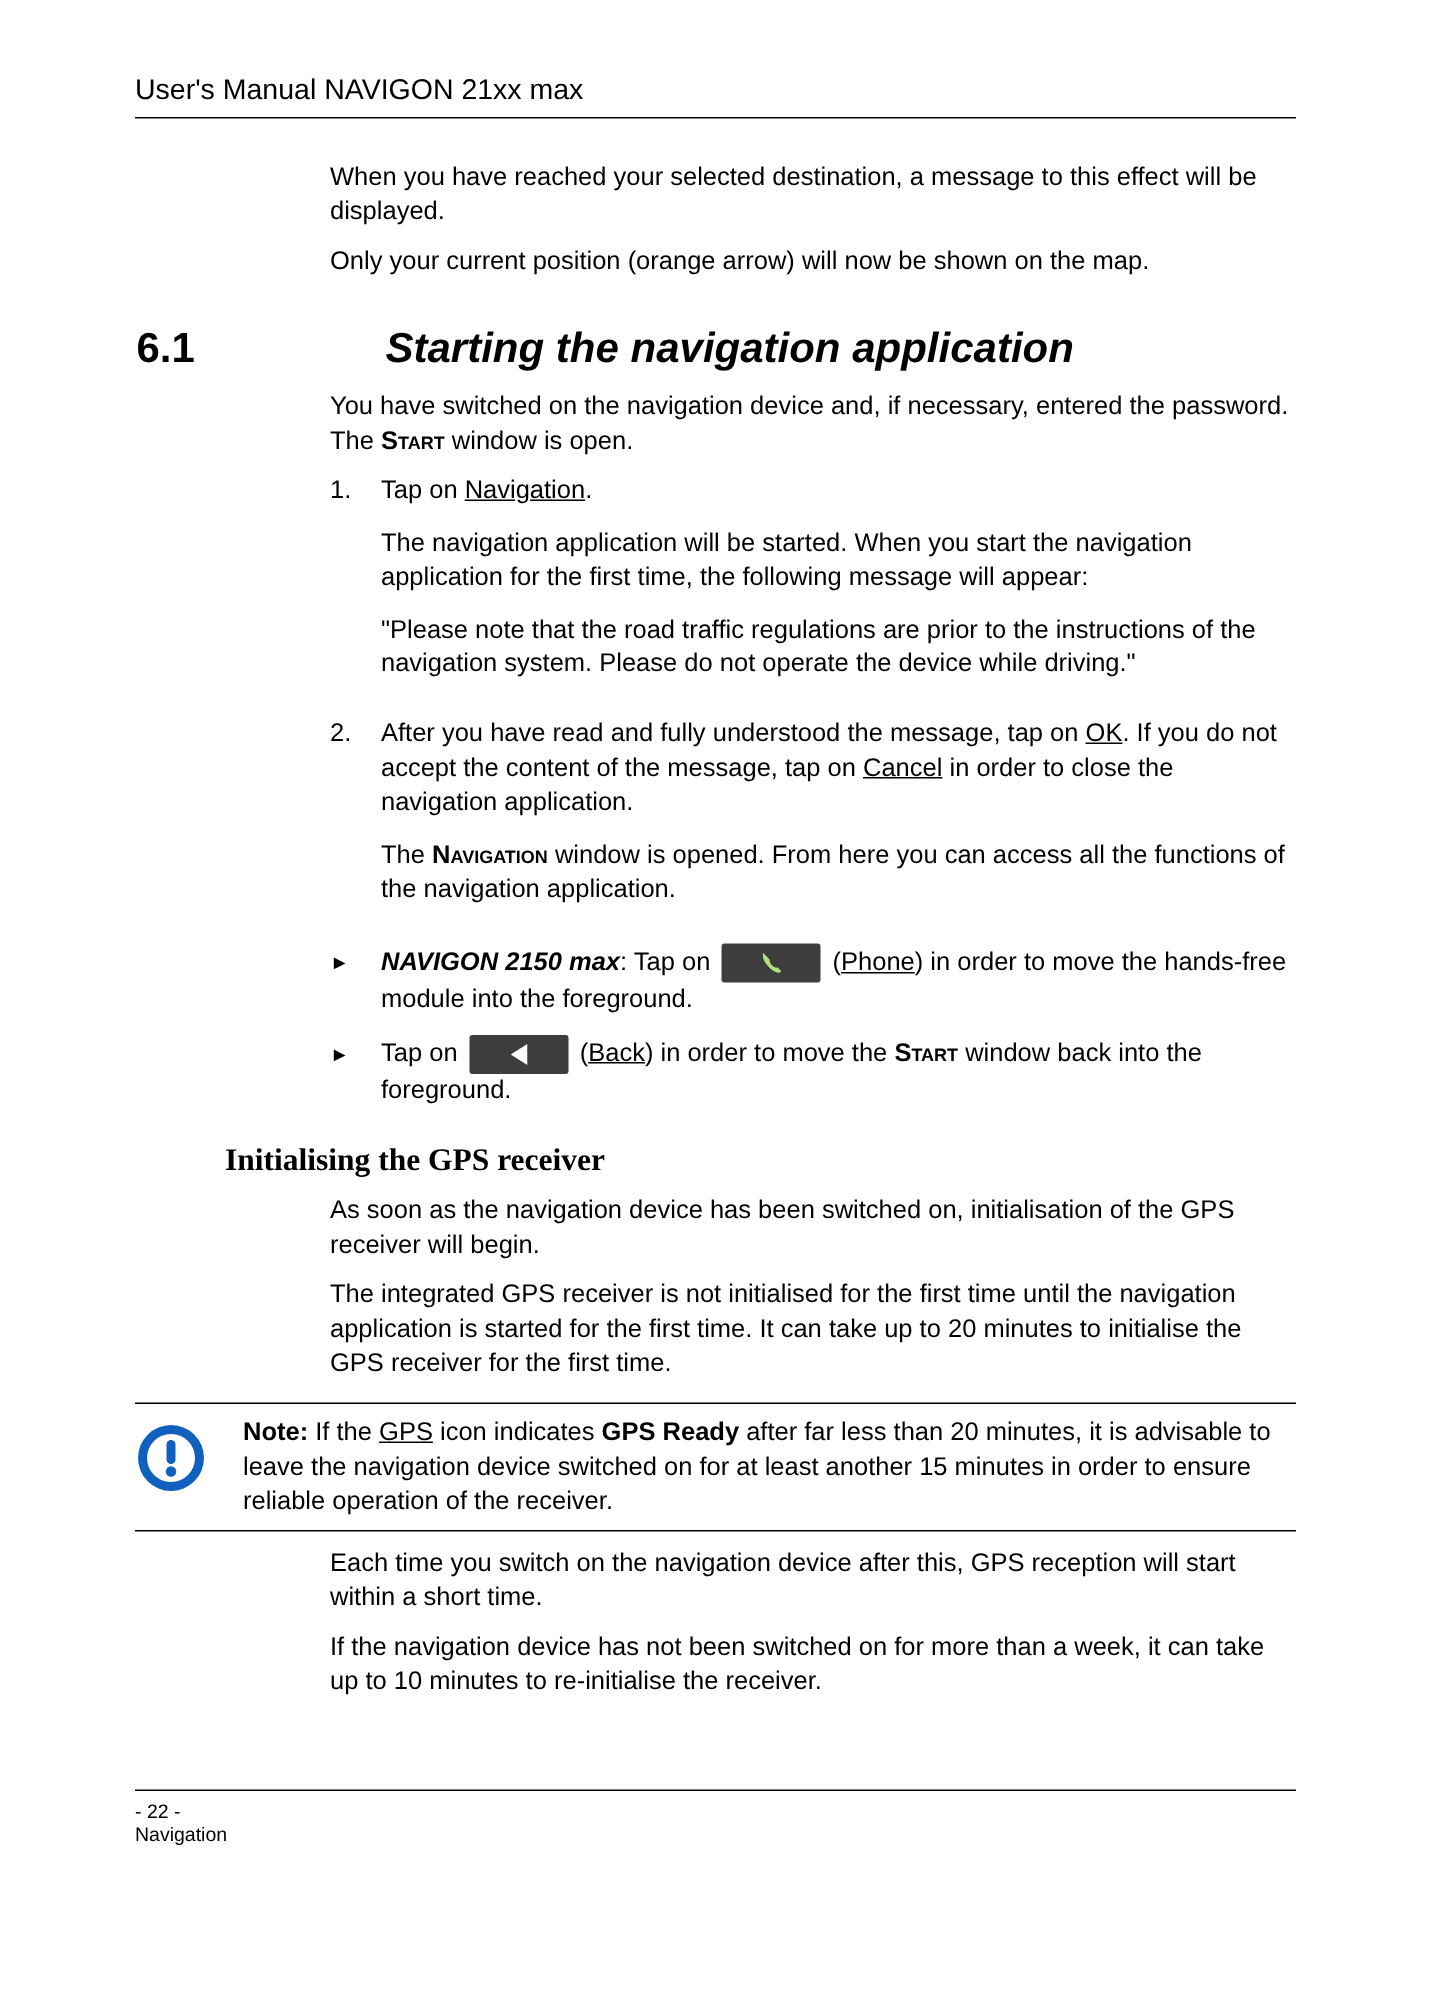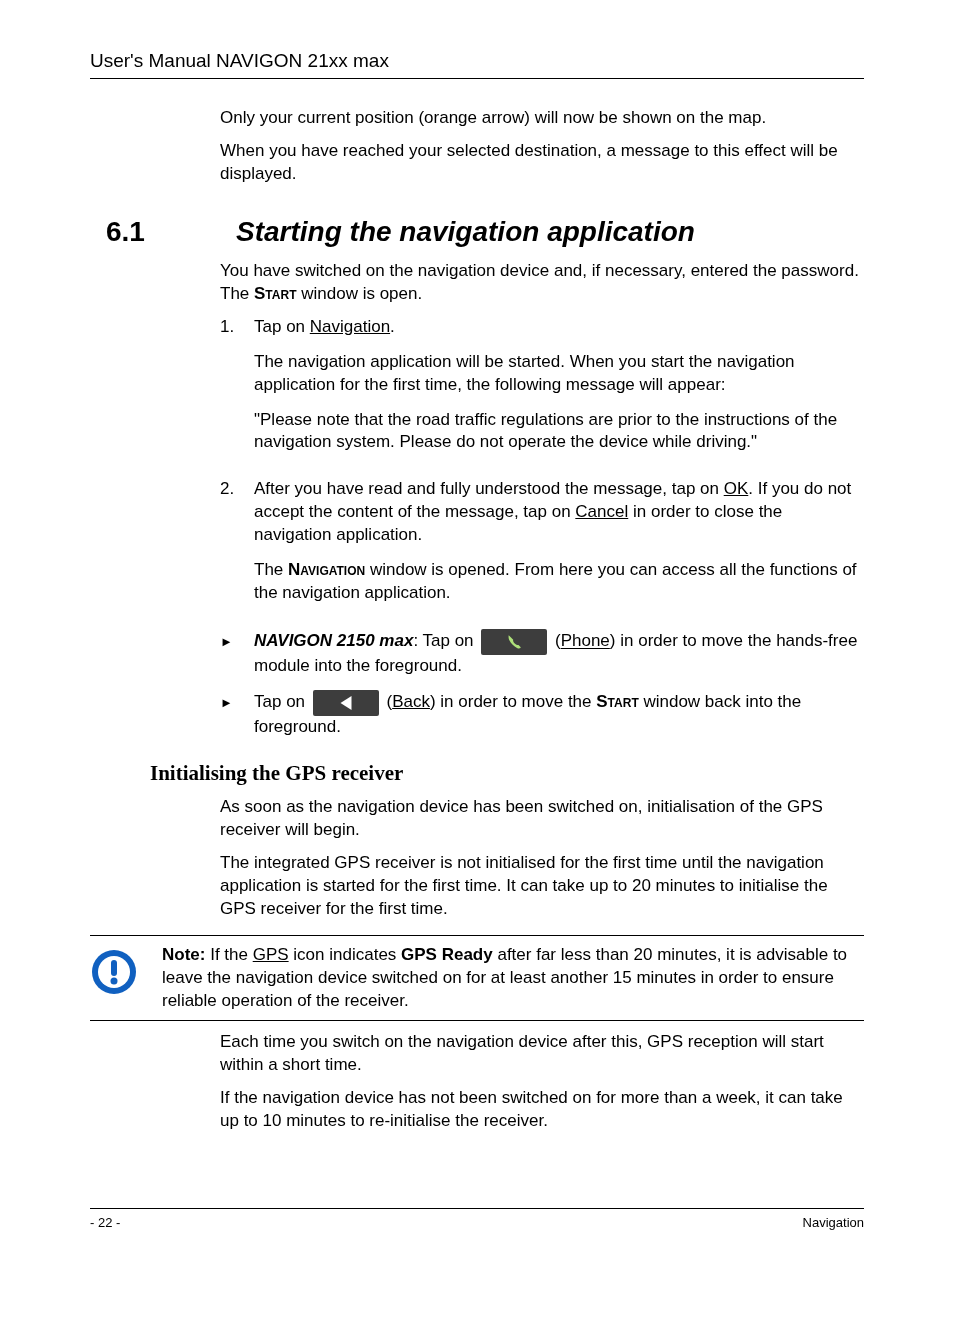--- a/index.html
+++ b/index.html
@@ -27,21 +27,22 @@
     font-size: 17px;
     margin: 0 0 10px 60px;
   }
   .para {
     font-size: 17px;
     line-height: 1.35;
     margin: 0 0 10px 130px;
   }
   .h1-row {
     display: flex;
-    margin: 30px 0 12px 16px;
+    margin: 30px 0 12px 1px;
+    gap: 36px;
   }
   .h1-num {
     font-size: 28px;
     font-weight: bold;
     width: 130px;
     flex-shrink: 0;
   }
   .h1-text {
     font-size: 28px;
     font-weight: bold;
@@ -132,31 +133,32 @@
   .footer {
     position: absolute;
     left: 90px;
     right: 90px;
     bottom: 30px;
     border-top: 1px solid #000;
     padding-top: 6px;
     font-size: 13px;
     display: flex;
     justify-content: space-between;
+    flex-direction: column;
   }
 </style>
 </head>
 <body>
 
 <div class="page">
 
   <div class="header-line">User's Manual NAVIGON 21xx max</div>
 
+  <div class="para">When you have reached your selected destination, a message to this effect will be displayed.</div>
   <div class="para">Only your current position (orange arrow) will now be shown on the map.</div>
-  <div class="para">When you have reached your selected destination, a message to this effect will be displayed.</div>
 
   <div class="h1-row">
     <div class="h1-num">6.1</div>
     <div class="h1-text">Starting the navigation application</div>
   </div>
 
   <div class="para">
     <span>You have switched on the navigation device and, if necessary, entered the password. The </span><b class="smallcaps">Start</b><span> window is open.</span>
   </div>
 

